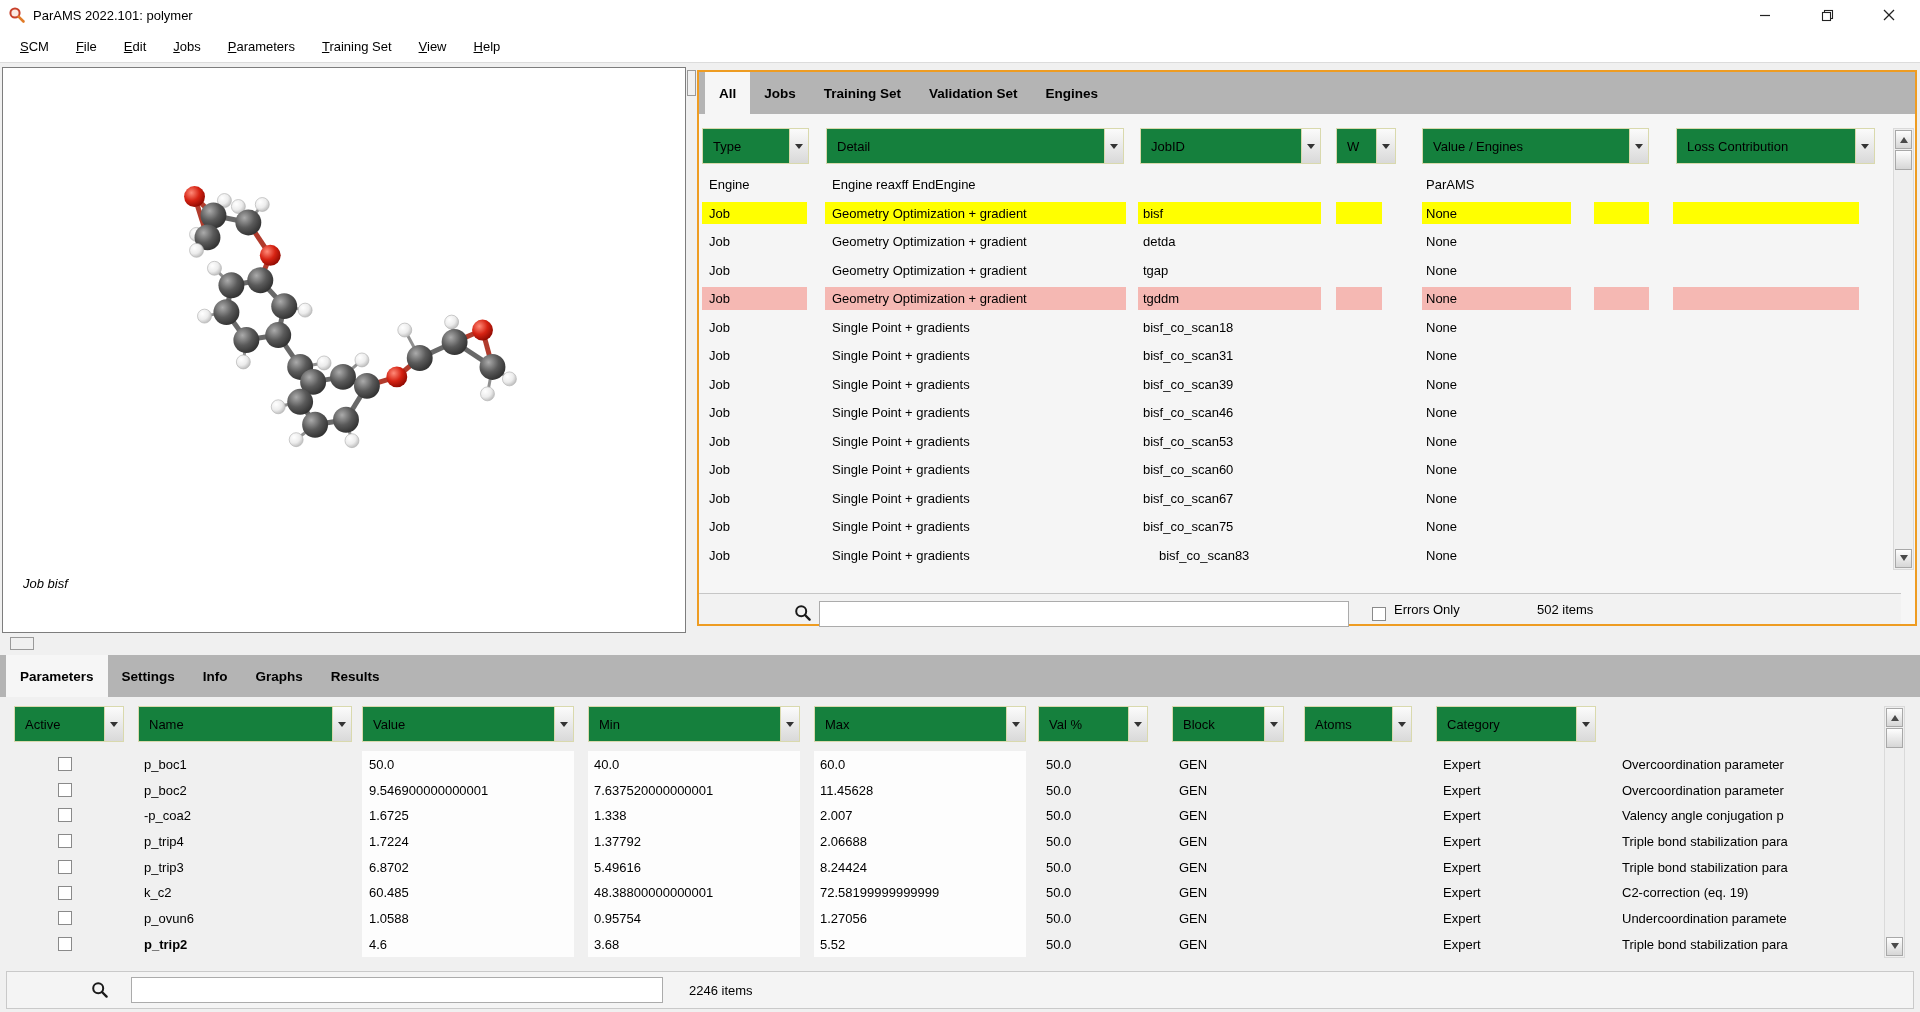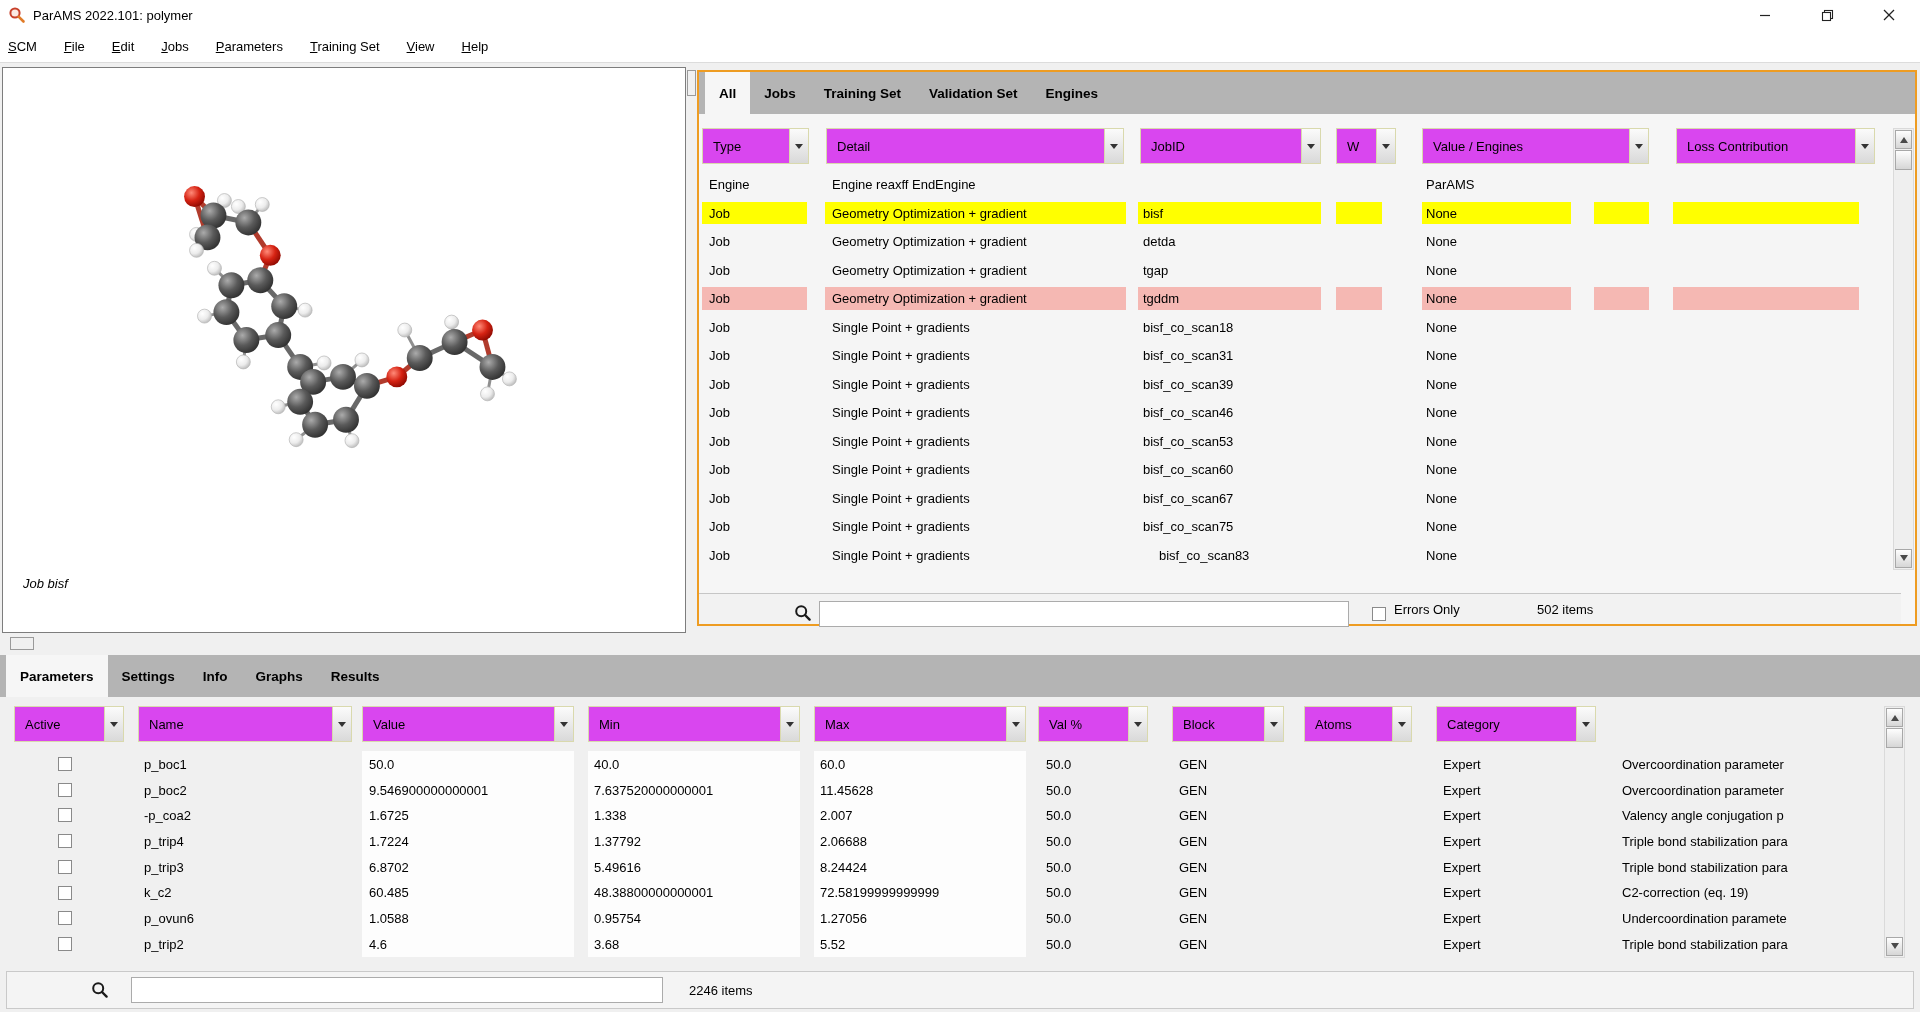--- a/index.html
+++ b/index.html
@@ -6,21 +6,21 @@
 html,body{width:1920px;height:1012px;overflow:hidden;}
 body{font-family:"Liberation Sans",sans-serif;font-size:13px;color:#000;background:#fff;position:relative;}
 
 
 .titlebar{position:absolute;left:0;top:0;width:1920px;height:30px;background:#fff;display:flex;align-items:center;padding-left:8px;}
 .titlebar .title{margin-left:7px;font-size:13px;}
 .win-controls{position:absolute;right:0;top:0;height:30px;display:flex;}
 .win-btn{width:62px;height:30px;display:flex;align-items:center;justify-content:center;cursor:default;}
 
 
-.menubar{position:absolute;left:0;top:30px;width:1920px;height:33px;background:#fff;border-bottom:1px solid #dcdcdc;display:flex;align-items:center;padding-left:8px;gap:27px;}
+.menubar{position:absolute;left:0;top:30px;width:1920px;height:33px;background:#fff;border-bottom:1px solid #dcdcdc;display:flex;align-items:center;padding-left:20px;gap:27px;}
 .menu-item{cursor:default;}
 .menu-item u{text-decoration:underline;}
 
 
 .workspace-bg{position:absolute;left:0;top:63px;width:1920px;height:588px;background:#f0f0f0;}
 
 
 .viewer-panel{position:absolute;left:2px;top:67px;width:684px;height:566px;background:#ffffff;border:1px solid #7d7d7d;font-style:italic;}
 .viewer-caption{position:absolute;left:20px;top:508px;font-size:13px;}
 .mol-svg{position:absolute;left:0;top:0;width:100%;height:100%;}
@@ -29,21 +29,21 @@
 .vsplit-grip{position:absolute;left:687px;top:70px;width:9px;height:26px;background:#f0f0f0;border:1px solid #9a9a9a;}
 .hsplit-grip{position:absolute;left:10px;top:637px;width:24px;height:13px;background:#f0f0f0;border:1px solid #9a9a9a;}
 
 
 .jobs-panel{position:absolute;left:697px;top:70px;width:1220px;height:556px;border:2px solid #ee9c22;background:#f6f6f6;}
 .tabbar{position:absolute;left:0;top:0;right:0;height:42px;background:#b4b4b4;display:flex;align-items:stretch;padding-left:6px;}
 .tab{padding:0 14px;display:flex;align-items:center;font-weight:bold;font-size:13.5px;cursor:default;white-space:nowrap;}
 .tab.active{background:#f6f6f6;}
 .hdr-row{position:absolute;left:0;height:36px;}
 .jobs-panel .hdr-row{top:56px;right:24px;}
-.hdr-box{position:absolute;top:0;height:36px;background:#d946ef;border:1px solid #d9d9ad;display:flex;align-items:stretch;}
+.hdr-box{position:absolute;top:0;height:36px;background:#15803d;border:1px solid #d9d9ad;display:flex;align-items:stretch;}
 .hdr-label{flex:1;display:flex;align-items:center;padding-left:10px;font-size:13px;white-space:nowrap;overflow:hidden;}
 .dd{width:19px;border-left:1px solid #d9d9ad;background:linear-gradient(#fbfbfb,#d9d9d9);display:flex;align-items:center;justify-content:center;}
 .dd::after{content:'';width:0;height:0;border:4px solid transparent;border-top:5px solid #333;margin-top:4px;}
 .jobs-body{position:absolute;left:0;top:98px;right:24px;height:400px;background:#f5f5f5;}
 .job-row{position:absolute;left:0;right:0;height:28.5px;}
 .job-row .cell{position:absolute;top:50%;transform:translateY(-50%);white-space:nowrap;font-size:13px;}
 .hl{position:absolute;top:3px;bottom:3px;}
 .hl.yellow{background:#ffff00;}
 .hl.pink{background:#f5b8b3;}
 .jobs-search{position:absolute;left:0;right:14px;bottom:0;height:31px;border-top:1px solid #c6c6c6;background:#f2f2f2;}
@@ -508,21 +508,21 @@
         <span class="cell" style="left: 369px;">1.0588</span>
         <span class="cell" style="left: 594px;">0.95754</span>
         <span class="cell" style="left: 820px;">1.27056</span>
         <span class="cell" style="left: 1046px;">50.0</span>
         <span class="cell" style="left: 1179px;">GEN</span>
         <span class="cell" style="left: 1443px;">Expert</span>
         <span class="cell" style="left: 1622px;">Undercoordination paramete</span>
       </div>
       <div class="param-row" style="top: 179.9px;">
         <span class="checkbox" style="left: 58px;"></span>
-        <span class="cell" style="left: 144px;">p_trip2</span>
+        <span class="cell" style="left: 144px; font-weight: bold;">p_trip2</span>
         <span class="cell" style="left: 369px;">4.6</span>
         <span class="cell" style="left: 594px;">3.68</span>
         <span class="cell" style="left: 820px;">5.52</span>
         <span class="cell" style="left: 1046px;">50.0</span>
         <span class="cell" style="left: 1179px;">GEN</span>
         <span class="cell" style="left: 1443px;">Expert</span>
         <span class="cell" style="left: 1622px;">Triple bond stabilization para</span>
       </div>
     </div>
 

